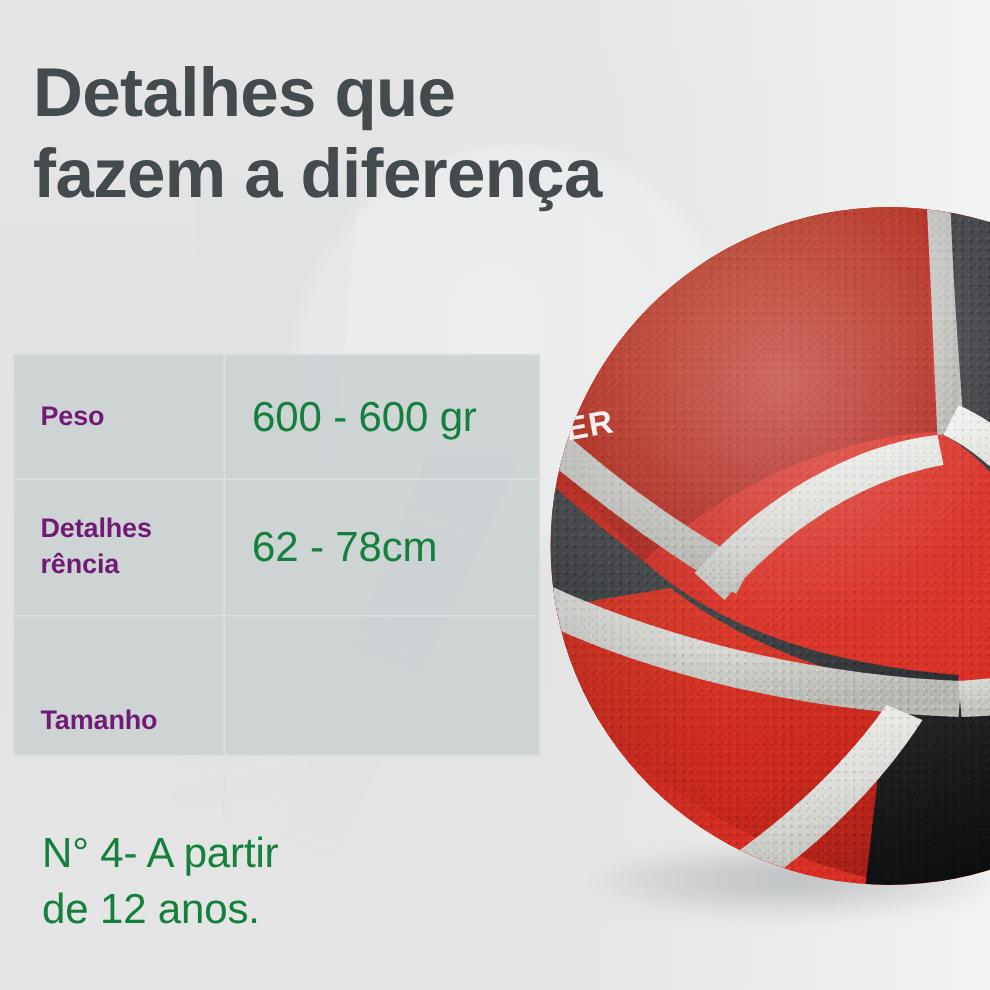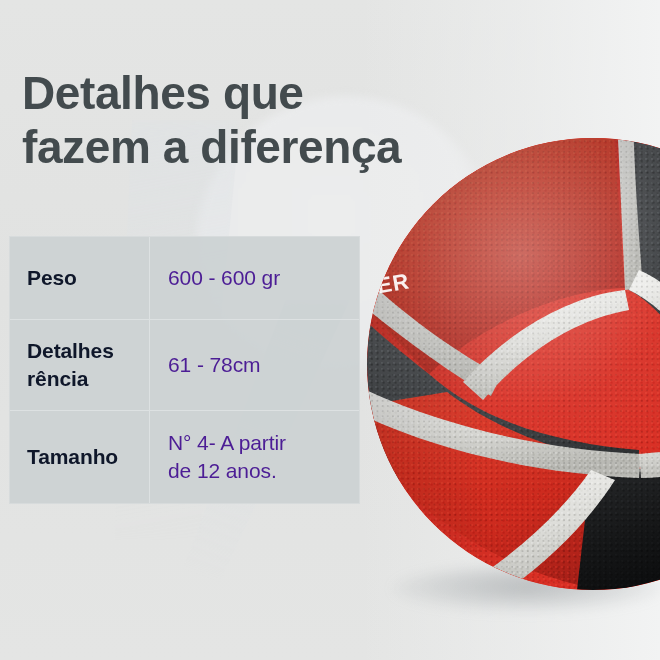--- a/index.html
+++ b/index.html
@@ -68,21 +68,20 @@
     position: absolute;
     left: 22px;
     top: 34px;
     width: 520px;
     font-size: 46px;
     line-height: 1.18;
     font-weight: 700;
     letter-spacing: -0.4px;
     color: #434b4e;
     white-space: pre-line;
-    margin-top: 32px;
   }
 
   
   .spec-table {
     position: absolute;
     left: 9px;
     top: 236px;
     width: 351px;
     border: 1px solid #d7dbdc;
     background: rgba(203,208,210,0.88);
@@ -96,43 +95,43 @@
   .spec-row:last-child { border-bottom: none; }
 
   .cell-label {
     width: 140px;
     flex: 0 0 140px;
     border-right: 1px solid #dde1e2;
     box-sizing: border-box;
     display: flex;
     align-items: center;
     padding: 0 0 0 17px;
-    font-size: 21px;
+    font-size: 18px;
     font-weight: 700;
-    color: #0f172a;
+    color: #701a75;
     line-height: 1.32;
     letter-spacing: -0.1px;
     white-space: pre-line;
   }
   .cell-value {
     flex: 1 1 auto;
     display: flex;
     align-items: center;
     padding: 0 8px 0 18px;
     box-sizing: border-box;
-    font-size: 21px;
+    font-size: 28px;
     font-weight: 400;
-    color: #4c1d95;
+    color: #15803d;
     line-height: 1.32;
     letter-spacing: -0.1px;
     white-space: pre-line;
   }
   .row-h1 { height: 82px; }
   .row-h2 { height: 90px; }
-  .row-h3 { height: 92px; }
+  .row-h3 { height: 92px; flex-direction: column; }
 
   
   .ball-wrap {
     position: absolute;
     left: 367px;
     top: 138px;
     width: 452px;
     height: 452px;
   }
   .ball {
@@ -316,21 +315,21 @@
   <div class="spec-table">
 
     <div class="spec-row row-h1">
       <div class="cell-label">Peso</div>
       <div class="cell-value">600 - 600 gr</div>
     </div>
 
     <div class="spec-row row-h2">
       <div class="cell-label">Detalhes
 rência</div>
-      <div class="cell-value">61 - 78cm</div>
+      <div class="cell-value">62 - 78cm</div>
     </div>
 
     <div class="spec-row row-h3">
       <div class="cell-label">Tamanho</div>
       <div class="cell-value">N° 4- A partir
 de 12 anos.</div>
     </div>
 
   </div>
 

